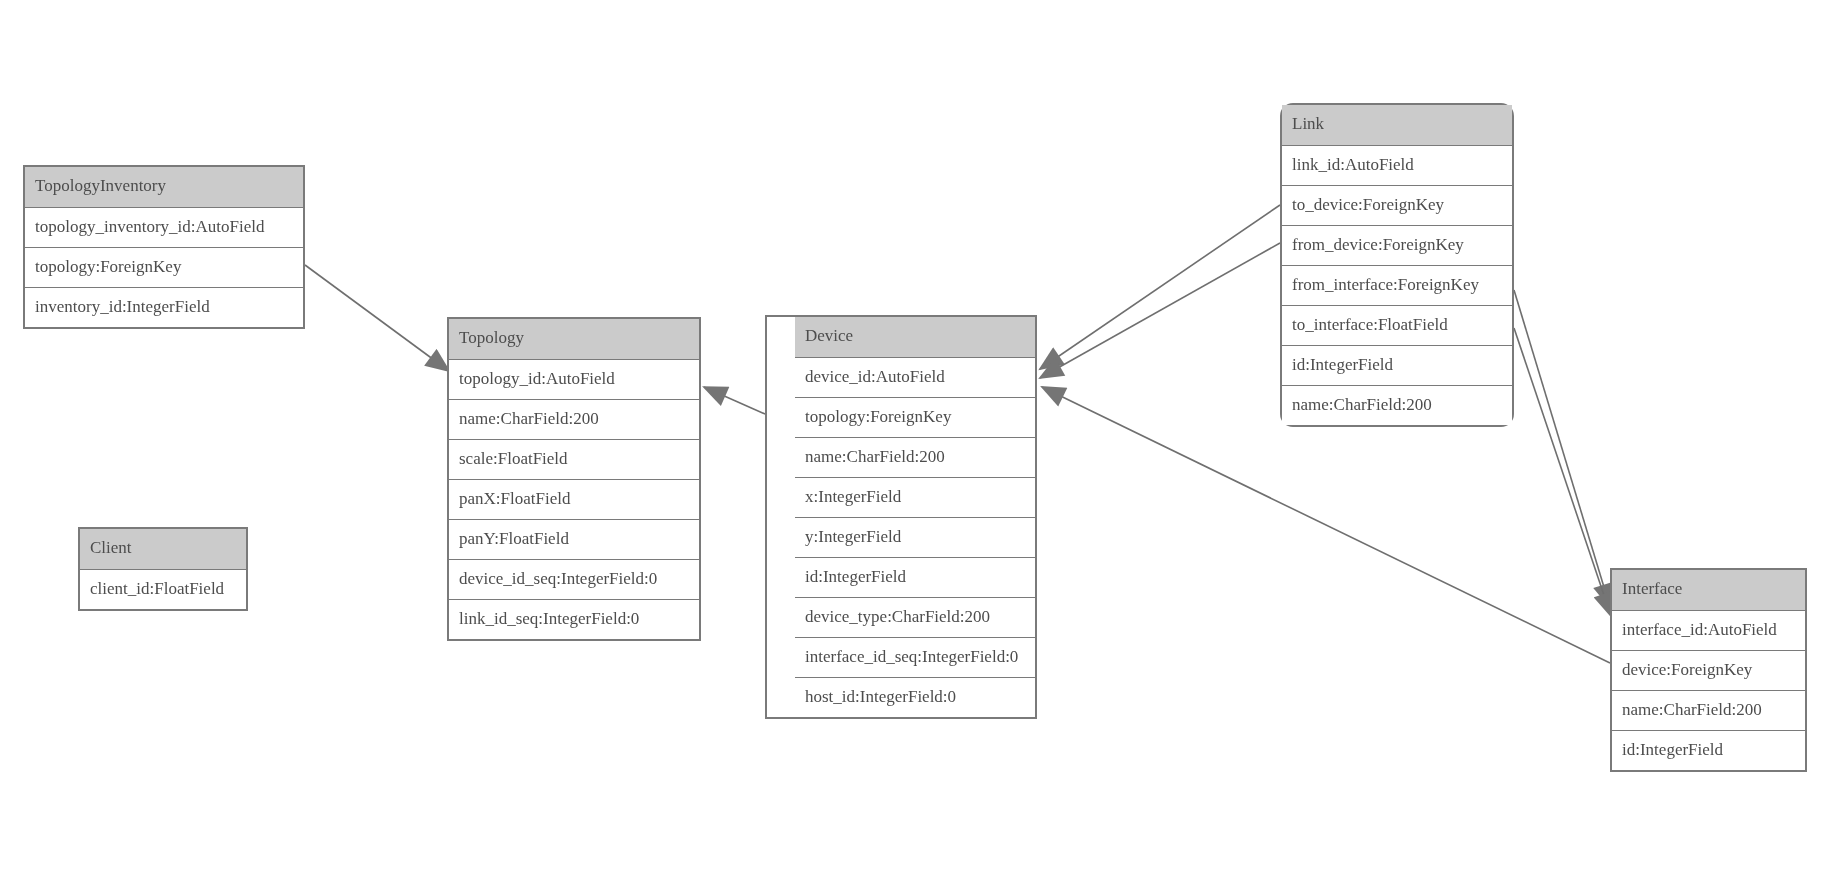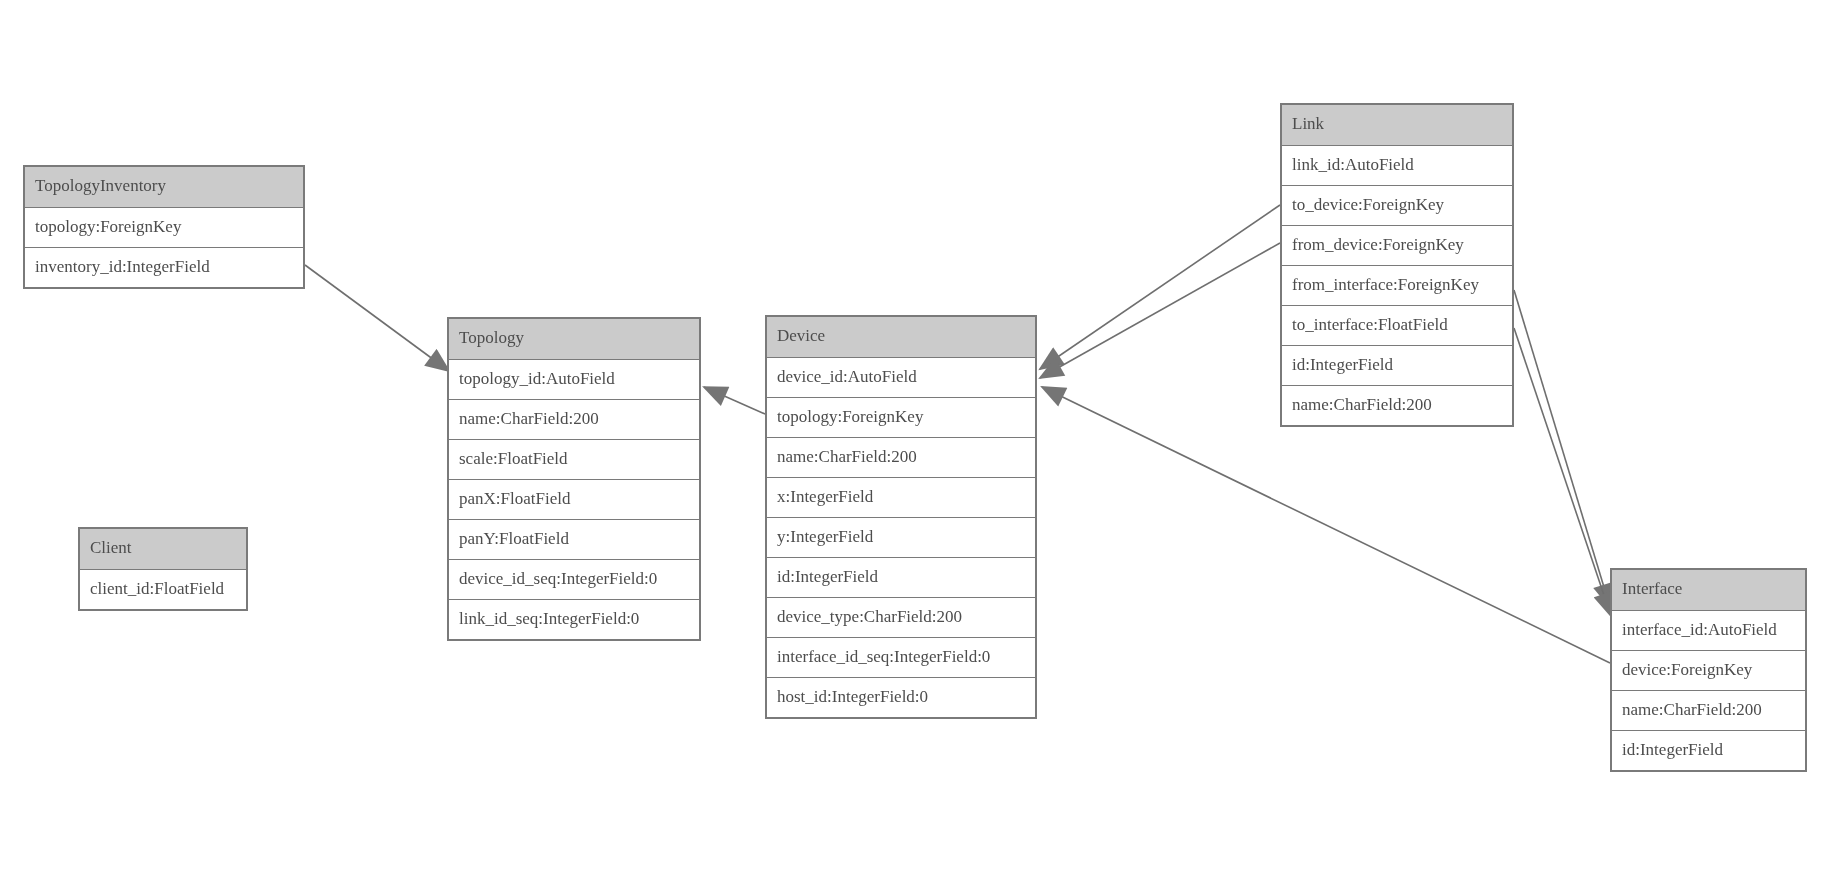--- a/index.html
+++ b/index.html
@@ -72,50 +72,51 @@
         <line x1="1280" y1="205" x2="1040" y2="369" stroke="#6f6f6f" stroke-width="1.6" marker-end="url(#arrowhead)"></line>
         <line x1="1280" y1="243" x2="1040" y2="378" stroke="#6f6f6f" stroke-width="1.6" marker-end="url(#arrowhead)"></line>
         <line x1="1610" y1="663" x2="1042" y2="387" stroke="#6f6f6f" stroke-width="1.6" marker-end="url(#arrowhead)"></line>
         <line x1="1514" y1="290" x2="1610" y2="607" stroke="#6f6f6f" stroke-width="1.6" marker-end="url(#arrowhead)"></line>
         <line x1="1514" y1="328" x2="1611" y2="616" stroke="#6f6f6f" stroke-width="1.6" marker-end="url(#arrowhead)"></line>
       </g>
   </svg>
   <div id="entities">
       <div class="entity" style="left: 23px; top: 165px; width: 282px;">
         <div class="entity-header">TopologyInventory</div>
+        <div class="entity-row">topology_inventory_id:AutoField</div>
         <div class="entity-row">topology:ForeignKey</div>
         <div class="entity-row">inventory_id:IntegerField</div>
       </div>
       <div class="entity" style="left: 447px; top: 317px; width: 254px;">
         <div class="entity-header">Topology</div>
         <div class="entity-row">topology_id:AutoField</div>
         <div class="entity-row">name:CharField:200</div>
         <div class="entity-row">scale:FloatField</div>
         <div class="entity-row">panX:FloatField</div>
         <div class="entity-row">panY:FloatField</div>
         <div class="entity-row">device_id_seq:IntegerField:0</div>
         <div class="entity-row">link_id_seq:IntegerField:0</div>
       </div>
       <div class="entity" style="left: 78px; top: 527px; width: 170px;">
         <div class="entity-header">Client</div>
         <div class="entity-row">client_id:FloatField</div>
       </div>
-      <div class="entity" style="left: 765px; top: 315px; width: 272px;">
+      <div class="entity" style="left: 765px; top: 315px; width: 272px; padding-left: 28px;">
         <div class="entity-header">Device</div>
         <div class="entity-row">device_id:AutoField</div>
         <div class="entity-row">topology:ForeignKey</div>
         <div class="entity-row">name:CharField:200</div>
         <div class="entity-row">x:IntegerField</div>
         <div class="entity-row">y:IntegerField</div>
         <div class="entity-row">id:IntegerField</div>
         <div class="entity-row">device_type:CharField:200</div>
         <div class="entity-row">interface_id_seq:IntegerField:0</div>
         <div class="entity-row">host_id:IntegerField:0</div>
       </div>
-      <div class="entity" style="left: 1280px; top: 103px; width: 234px;">
+      <div class="entity" style="left: 1280px; top: 103px; width: 234px; border-radius: 13px;">
         <div class="entity-header">Link</div>
         <div class="entity-row">link_id:AutoField</div>
         <div class="entity-row">to_device:ForeignKey</div>
         <div class="entity-row">from_device:ForeignKey</div>
         <div class="entity-row">from_interface:ForeignKey</div>
         <div class="entity-row">to_interface:FloatField</div>
         <div class="entity-row">id:IntegerField</div>
         <div class="entity-row">name:CharField:200</div>
       </div>
       <div class="entity" style="left: 1610px; top: 568px; width: 197px;">

